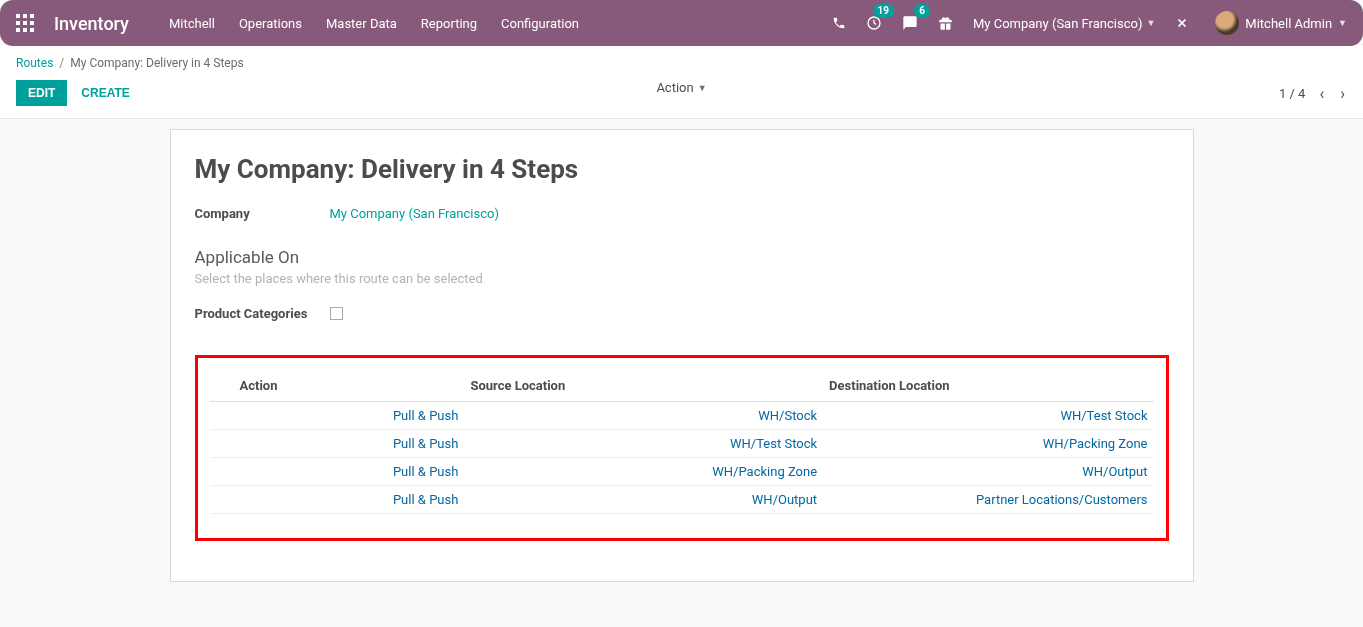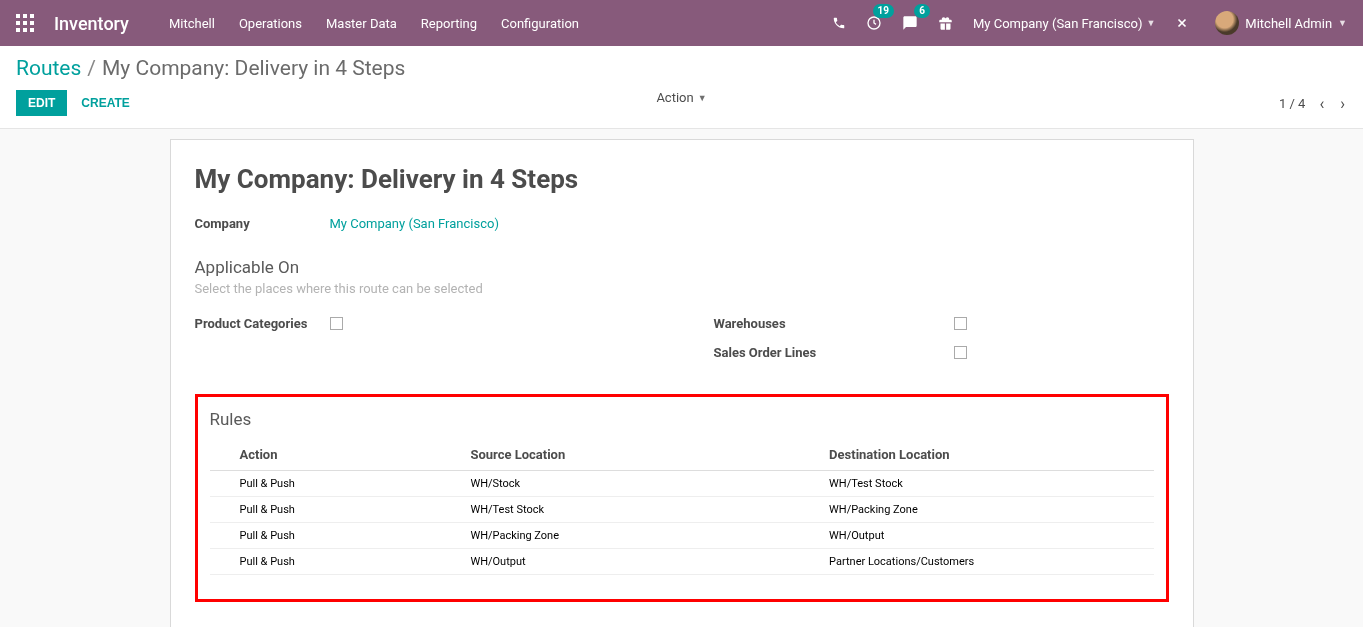--- a/index.html
+++ b/index.html
@@ -1,32 +1,32 @@
 <!DOCTYPE html>
 <html><head>
 <meta charset="utf-8">
 <style>
 * { box-sizing: border-box; margin: 0; padding: 0; }
 body { font-family: -apple-system, BlinkMacSystemFont, "Segoe UI", Roboto, "Helvetica Neue", Arial, sans-serif; background: #f9f9f9; color: #4c4c4c; font-size: 13px; overflow: hidden; }
 
-.topbar { background: #875a7b; color: #fff; height: 46px; display: flex; align-items: center; padding: 0 16px; }
+.topbar { background: #875a7b; color: #fff; height: 46px; display: flex; align-items: center; padding: 0 16px; border-radius: 13px; }
 .apps-icon { width: 18px; height: 18px; display: grid; grid-template-columns: repeat(3,4px); grid-template-rows: repeat(3,4px); gap: 3px; margin-right: 20px; cursor: pointer; }
 .apps-icon span { background: #fff; width: 4px; height: 4px; }
 .brand { font-size: 18px; font-weight: 500; margin-right: 40px; }
 .topnav { display: flex; gap: 24px; }
 .topnav a { color: #fff; text-decoration: none; font-size: 13px; cursor: pointer; }
 .topbar-right { margin-left: auto; display: flex; gap: 20px; }
 .icon-btn { position: relative; cursor: pointer; color: #fff; display: flex; align-items: center; }
 .badge { position: absolute; top: -7px; right: -12px; background: #00a09d; color: #fff; border-radius: 9px; font-size: 10px; font-weight: 700; padding: 1px 5px; line-height: 12px; }
 .company-sel { cursor: pointer; display: flex; align-items: center; gap: 4px; font-size: 13px; }
 .avatar { width: 24px; height: 24px; border-radius: 50%; background: radial-gradient(circle at 40% 35%, #d9a97a 0 40%, #4a3a2a 60%); margin-left: 6px; }
 .user-name { cursor: pointer; display: flex; align-items: center; gap: 6px; }
 .caret { font-size: 9px; opacity: .8; }
 
-.breadcrumb-bar { padding: 10px 16px 4px; background: #fff; display: flex; font-size: 21px; }
+.breadcrumb-bar { padding: 10px 16px 4px; background: #fff; display: flex; font-size: 12px; }
 .breadcrumb-root { color: #00a09d; cursor: pointer; }
 .breadcrumb-sep { margin: 0 6px; color: #888; }
 .breadcrumb-current { color: #6b6b6b; }
 
 .control-bar { display: flex; padding: 6px 16px 12px; background: #fff; border-bottom: 1px solid #e5e5e5; position: relative; }
 .btn-edit { background: #00a09d; color: #fff; border: none; padding: 6px 12px; font-size: 12px; font-weight: 600; cursor: pointer; margin-right: 14px; }
 .btn-create { background: none; border: none; color: #00a09d; font-size: 12px; font-weight: 600; cursor: pointer; }
 .action-dd { position: absolute; left: 50%; transform: translateX(-50%); color: #4c4c4c; cursor: pointer; font-size: 13px; display: flex; align-items: center; gap: 4px; }
 .pager { margin-left: auto; display: flex; align-items: center; gap: 12px; font-size: 13px; color: #4c4c4c; }
 .pager-btn { cursor: pointer; color: #4c4c4c; font-size: 16px; padding: 0 2px; }
@@ -44,21 +44,21 @@
 .check-row { display: flex; align-items: center; margin-bottom: 14px; }
 .check-row .field-label { width: 135px; font-weight: 700; }
 .chk { width: 13px; height: 13px; border: 1px solid #aaa; background: #fff; display: inline-block; position: relative; }
 .chk.checked { background: #00a09d; border-color: #00a09d; }
 .chk.checked::after { content: ""; position: absolute; left: 3px; top: 0px; width: 4px; height: 7px; border: solid #fff; border-width: 0 2px 2px 0; transform: rotate(45deg); }
 
 .highlight-box { border: 3px solid #ff0000; padding: 12px 12px 24px; margin-top: 20px; }
 .rules-title { font-size: 17px; color: #5a5a5a; margin-bottom: 10px; padding-left: 0; }
 .rules-table { width: 100%; border-collapse: collapse; }
 .rules-table th { text-align: left; font-weight: 700; font-size: 13px; color: #4c4c4c; padding: 8px 6px; border-bottom: 1px solid #ddd; }
-.rules-table td { padding: 6px; font-size: 11px; color: #000000; border-bottom: 1px solid #eee; }
+.rules-table td { padding: 6px; font-size: 13px; color: #0369a1; border-bottom: 1px solid #eee; text-align: right; }
 .rules-table th:first-child, .rules-table td:first-child { padding-left: 30px; }
 
 svg { display: block; }
 </style>
 </head>
 <body>
 
 <div class="topbar">
   <div class="apps-icon">
     <span></span>
@@ -152,34 +152,23 @@
     <div class="section-title">Applicable On</div>
     <div class="section-hint">Select the places where this route can be selected</div>
 
     <div class="two-col">
       <div class="col">
         <div class="check-row">
           <div class="field-label">Product Categories</div>
           <span class="chk"></span>
         </div>
       </div>
-      <div class="col">
-        <div class="check-row">
-          <div class="field-label" style="width:240px">Warehouses</div>
-          <span class="chk"></span>
-        </div>
-        <div class="check-row">
-          <div class="field-label" style="width:240px">Sales Order Lines</div>
-          <span class="chk"></span>
-        </div>
-      </div>
     </div>
 
     <div class="highlight-box">
-      <div class="rules-title">Rules</div>
       <table class="rules-table">
         <thead>
           <tr>
             <th style="width:27%">Action</th>
             <th style="width:38%">Source Location</th>
             <th>Destination Location</th>
           </tr>
         </thead>
         <tbody id="rules-body">
             <tr>

